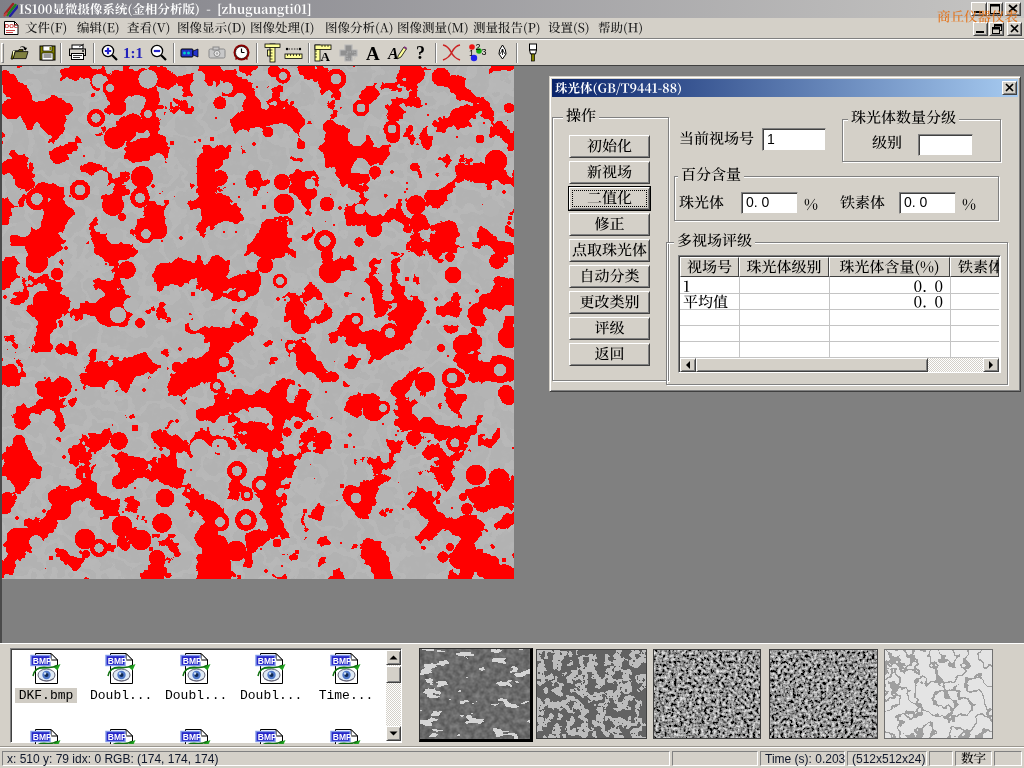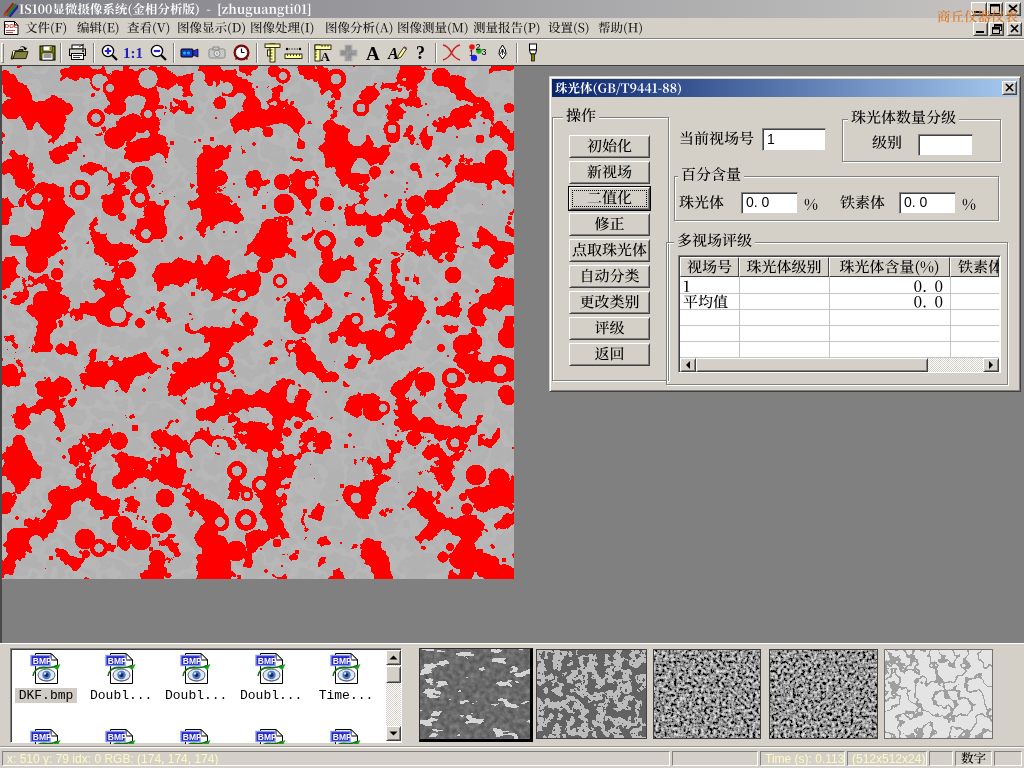--- a/index.html
+++ b/index.html
@@ -1,19 +1,19 @@
 <!DOCTYPE html>
 <html><head><meta charset="utf-8"><title>IS100</title><style>
 *{margin:0;padding:0;box-sizing:border-box}
 html,body{width:1024px;height:768px;overflow:hidden;font-family:"Liberation Sans",sans-serif;background:#808080}
 .abs{position:absolute}
 .face{background:#d4d0c8}
 .btn{background:#d4d0c8;border:1px solid;border-color:#fff #404040 #404040 #fff;box-shadow:inset 1px 1px 0 #d4d0c8, inset -1px -1px 0 #808080}
 .edit{background:#fff;border:1px solid;border-color:#808080 #d4d0c8 #d4d0c8 #808080;box-shadow:inset 1px 1px 0 #404040, inset -1px -1px 0 #fff}
-.sf{border:1px solid;border-color:#808080 #fff #fff #808080;font-size:12px;color:#fef9c3}
+.sf{border:1px solid;border-color:#808080 #fff #fff #808080;font-size:12px;color:#0f172a}
 </style></head><body>
 <div class="abs" style="left:0;top:0;width:1024px;height:18px;background:linear-gradient(to right,#7f7f87,#c6c5c3)"></div>
 <svg class="abs" style="left:2px;top:1px" width="16" height="16">
 <g stroke-linecap="round">
       <path d="M3 13 L11 3" stroke="#a02020" stroke-width="2.4"></path>
 <path d="M5.5 14 L13.5 4" stroke="#208020" stroke-width="2.4"></path>
 <path d="M8 15 L16 5" stroke="#2020a0" stroke-width="2.4"></path>
 <path d="M2.5 14.5 L4.5 12.5" stroke="#c04040" stroke-width="2.2"></path>
     </g>
   </svg>
@@ -886,21 +886,21 @@
 </filter>
     </defs>
     <rect width="109" height="90" fill="#e4e4e4"></rect>
 <rect width="109" height="90" filter="url(#t5)"></rect>
   </svg>
 <div class="abs" style="left:884px;top:649px;width:109px;height:90px;border:1px solid #707070"></div>
 <div class="abs face" style="left:0;top:746px;width:1024px;height:22px"></div>
 <div class="abs" style="left:0;top:746px;width:1024px;height:2px;border-top:1px solid #9a968e;border-bottom:1px solid #fff"></div>
 <div class="abs sf" style="left:2px;top:751px;width:668px;height:15px;line-height:14px;padding-left:4px;white-space:nowrap">x: 510 y: 79 idx: 0 RGB: (174, 174, 174)</div>
 <div class="abs sf" style="left:672px;top:751px;width:86px;height:15px;line-height:14px;padding-left:4px;white-space:nowrap"></div>
-<div class="abs sf" style="left:760px;top:751px;width:85px;height:15px;line-height:14px;padding-left:4px;white-space:nowrap">Time (s): 0.113</div>
+<div class="abs sf" style="left:760px;top:751px;width:85px;height:15px;line-height:14px;padding-left:4px;white-space:nowrap">Time (s): 0.203</div>
 <div class="abs sf" style="left:847px;top:751px;width:80px;height:15px;line-height:14px;padding-left:4px;white-space:nowrap">(512x512x24)</div>
 <div class="abs sf" style="left:929px;top:751px;width:24px;height:15px;line-height:14px;padding-left:4px;white-space:nowrap"></div>
 <div class="abs sf" style="left:955px;top:751px;width:37px;height:15px;line-height:14px;padding-left:4px;white-space:nowrap"></div>
 <div class="abs sf" style="left:994px;top:751px;width:28px;height:15px;line-height:14px;padding-left:4px;white-space:nowrap"></div>
 <svg style="position:absolute;left:0;top:0;pointer-events:none;z-index:50" width="1024" height="768">
     <defs>
       <path id="g0" d="M45 -708 140 -699C142 -597 142 -496 142 -394V-346C142 -243 142 -141 140 -42L45 -33V0H380V-33L286 -42C284 -143 284 -245 284 -347V-394C284 -497 284 -599 286 -699L380 -708V-741H45Z"></path>
       <path id="g1" d="M277 19C453 19 555 -68 555 -198C555 -307 503 -366 352 -432L302 -454C229 -486 187 -525 187 -596C187 -675 249 -719 338 -719C368 -719 391 -715 415 -704L458 -547H511L518 -703C466 -739 400 -759 322 -759C171 -759 63 -686 63 -555C63 -441 131 -375 260 -318L306 -298C396 -259 426 -223 426 -154C426 -70 366 -22 264 -22C221 -22 189 -27 154 -42L111 -205H58L52 -41C108 -4 195 19 277 19Z"></path>
       <path id="g2" d="M57 0 432 2V-27L319 -47C317 -110 316 -173 316 -235V-580L320 -741L305 -752L54 -693V-659L181 -676V-235L179 -47L57 -30Z"></path>
       <path id="g3" d="M297 16C428 16 549 -99 549 -372C549 -642 428 -757 297 -757C164 -757 44 -642 44 -372C44 -99 164 16 297 16ZM297 -17C231 -17 174 -96 174 -372C174 -645 231 -723 297 -723C361 -723 420 -644 420 -372C420 -97 361 -17 297 -17Z"></path>

